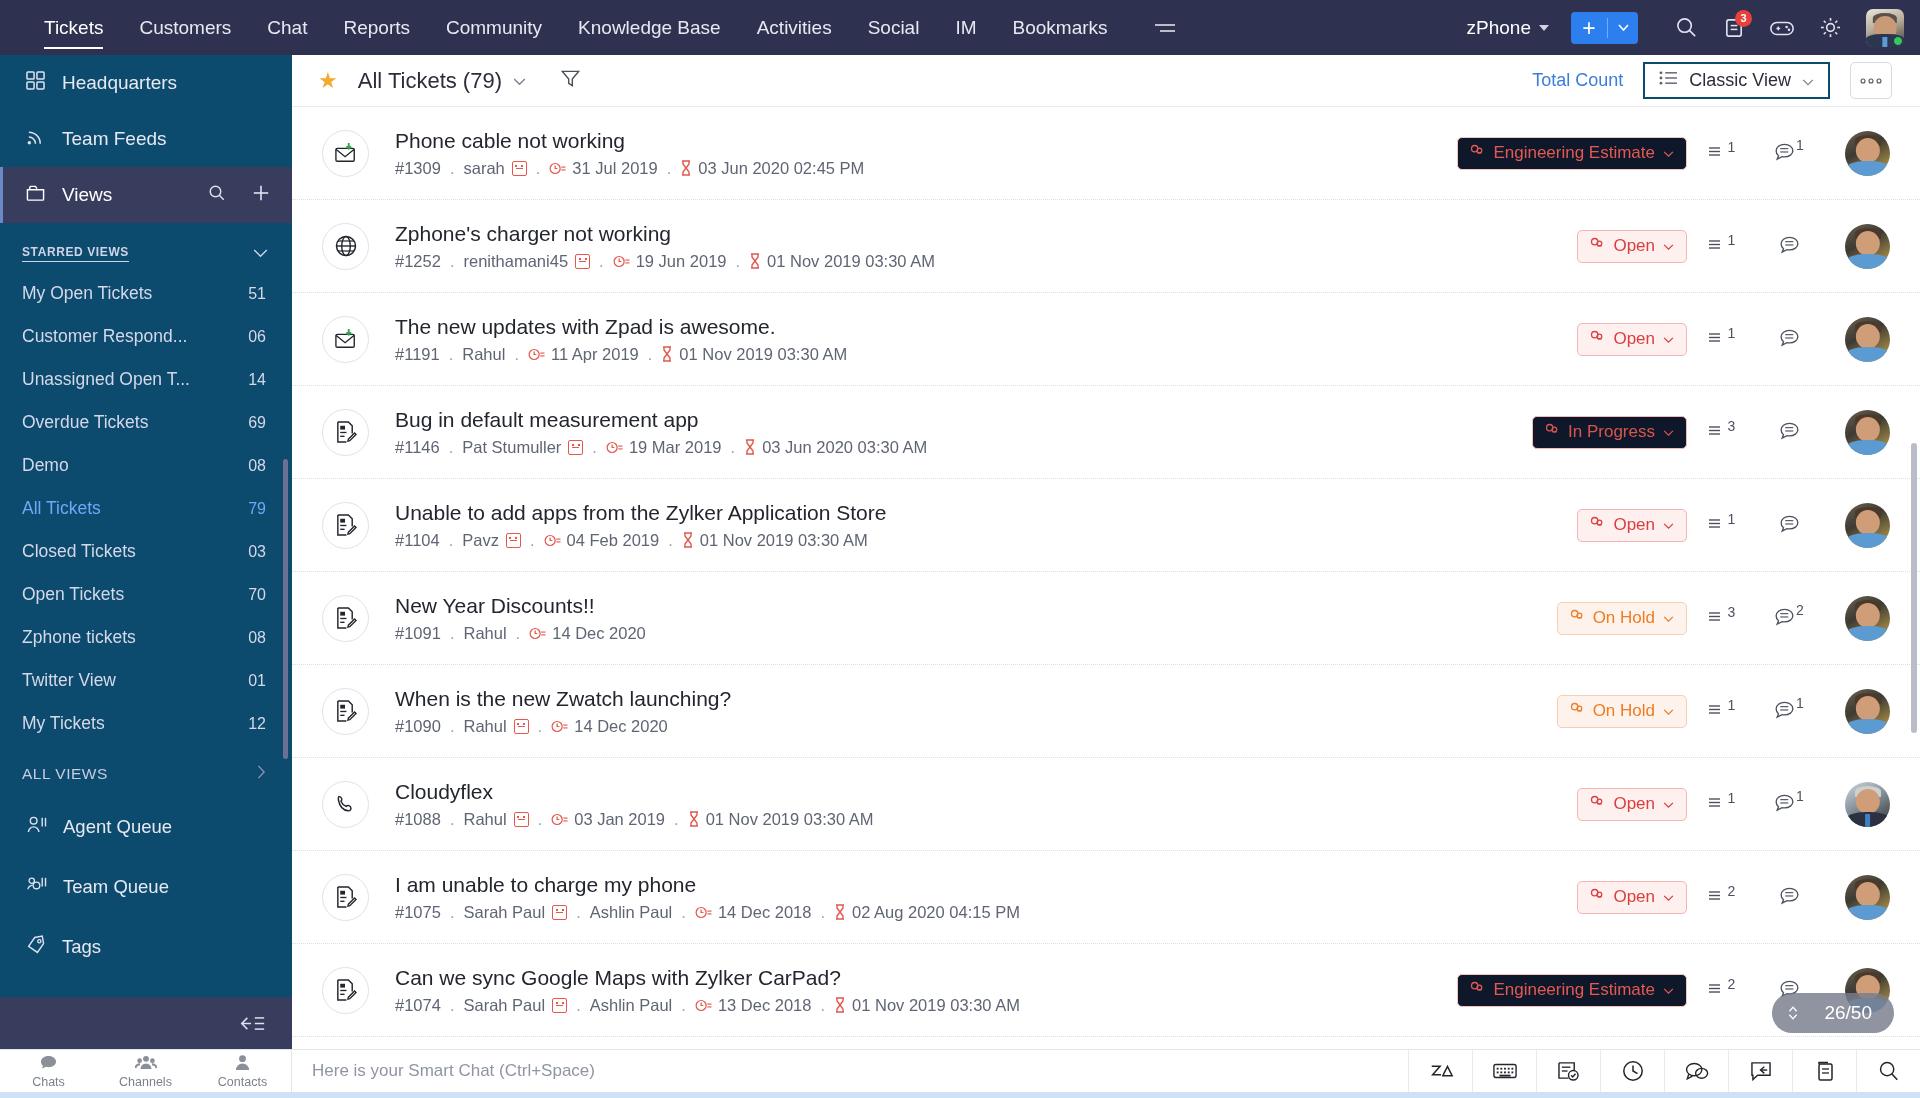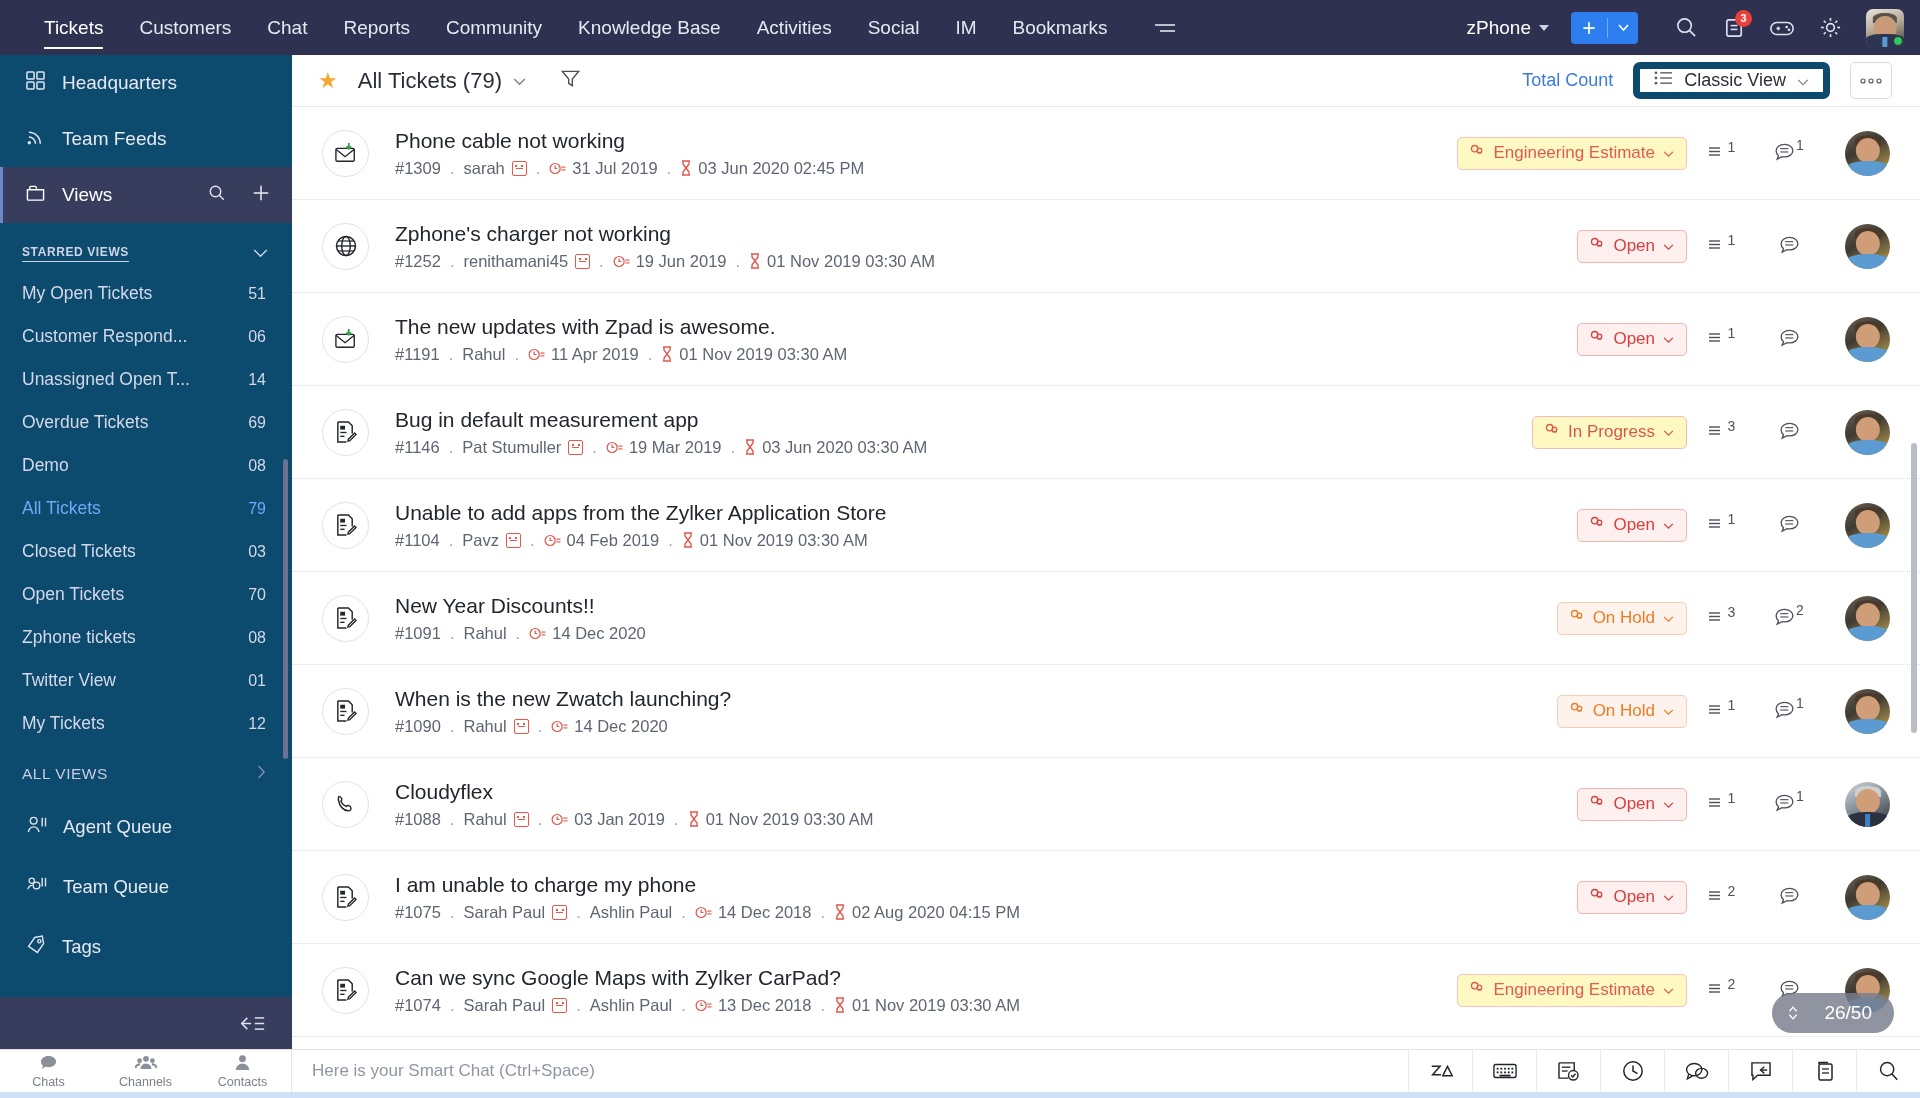--- a/index.html
+++ b/index.html
@@ -115,21 +115,21 @@
     height: 52px; flex: 0 0 52px; display: flex; align-items: center; padding: 0 28px 0 26px;
     border-bottom: 1px solid #e8e9ee;
   }
   .star { color: #f5a932; font-size: 22px; margin-right: 20px; cursor: pointer; }
   .view-title { font-size: 22px; color: #2b2e3a; cursor: pointer; }
   .view-title-caret { margin-left: 11px; }
   .filter-ic { margin-left: 34px; cursor: pointer; }
   .head-right { margin-left: auto; display: flex; align-items: center; gap: 20px; }
   .total-count { color: #3b7ddd; font-size: 18px; cursor: pointer; }
   .classic-view {
-    border: 7px solid #0c4a6e; border-radius: 7px; height: 37px; padding: 0 14px;
+    border: 2px solid #0c4a6e; border-radius: 0; height: 37px; padding: 0 14px;
     display: flex; align-items: center; gap: 11px; font-size: 18px; color: #2b2e3a; cursor: pointer;
   }
   .dots-btn {
     border: 1px solid #d7dae3; border-radius: 5px; height: 37px; width: 42px;
     display: flex; align-items: center; justify-content: center; cursor: pointer;
     letter-spacing: 2px; color: #555; font-size: 13px;
   }
 
   
   .list { flex: 1; overflow: hidden; position: relative; }
@@ -153,22 +153,22 @@
   .smiley::before { content: ""; position: absolute; left: 2.5px; top: 3px; width: 2px; height: 2px; background: #e8574c; box-shadow: 6px 0 0 #e8574c; }
   .smiley::after { content: ""; position: absolute; left: 3px; bottom: 2.5px; width: 7px; height: 3px; border-top: 1.3px solid #e8574c; border-radius: 0; }
   .mico { margin: 0 6px 0 0; display: inline-flex; align-items: center; }
   .tright { display: flex; align-items: center; margin-left: 18px; flex: 0 0 auto; }
   .sbadge {
     border: 1px solid; border-radius: 5px; height: 33px; display: flex; align-items: center;
     gap: 8px; padding: 0 12px; font-size: 17px; cursor: pointer; white-space: nowrap;
   }
   .sb-open { color: #d93f3f; border-color: #f4b5b2; background: #fdf0ef; }
   .sb-hold { color: #ef7b23; border-color: #f6cfb2; background: #fdf3ec; }
-  .sb-prog { color: #d9564e; border-color: #f4bbb6; background: #fef9c3; }
-  .sb-eng  { color: #e25a52; border-color: #f7c3bf; background: #fef9c3; margin-left: 42px; }
+  .sb-prog { color: #d9564e; border-color: #f4bbb6; background: #0f172a; }
+  .sb-eng  { color: #e25a52; border-color: #f7c3bf; background: #0f172a; margin-left: 42px; }
   .col-badge { width: 200px; display: flex; justify-content: flex-end; }
   .col-thr { width: 68px; display: flex; align-items: flex-start; justify-content: center; cursor: pointer; }
   .col-com { width: 68px; display: flex; align-items: flex-start; justify-content: center; cursor: pointer; }
   .cnum { font-size: 14px; color: #4c515e; margin-left: 1px; position: relative; top: -5px; }
   .ravatar { width: 45px; height: 45px; border-radius: 50%; margin-left: 22px; overflow: hidden; position: relative; flex: 0 0 45px; }
   .ra-a { background: linear-gradient(150deg,#6f6250 0%,#3c3a33 40%,#c9a74f 100%); }
   .ra-b { background: linear-gradient(150deg,#cfd6dc 0%,#8e9aa3 40%,#2a2e33 100%); }
   .ravatar .f { position:absolute; left:50%; top:16%; transform:translateX(-50%); width:54%; height:56%; border-radius:50%; background:#cf9d78; }
   .ravatar .h { position:absolute; left:50%; top:10%; transform:translateX(-50%); width:58%; height:24%; border-radius:50% 50% 0 0; background:#4b3a2c; }
   .ravatar .b { position:absolute; left:50%; bottom:0; transform:translateX(-50%); width:96%; height:33%; border-radius:45% 45% 0 0; background:#5c9bd1; }

